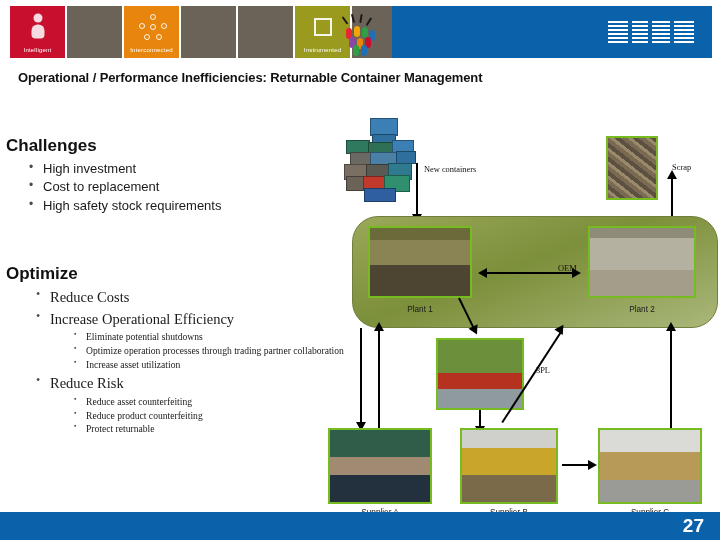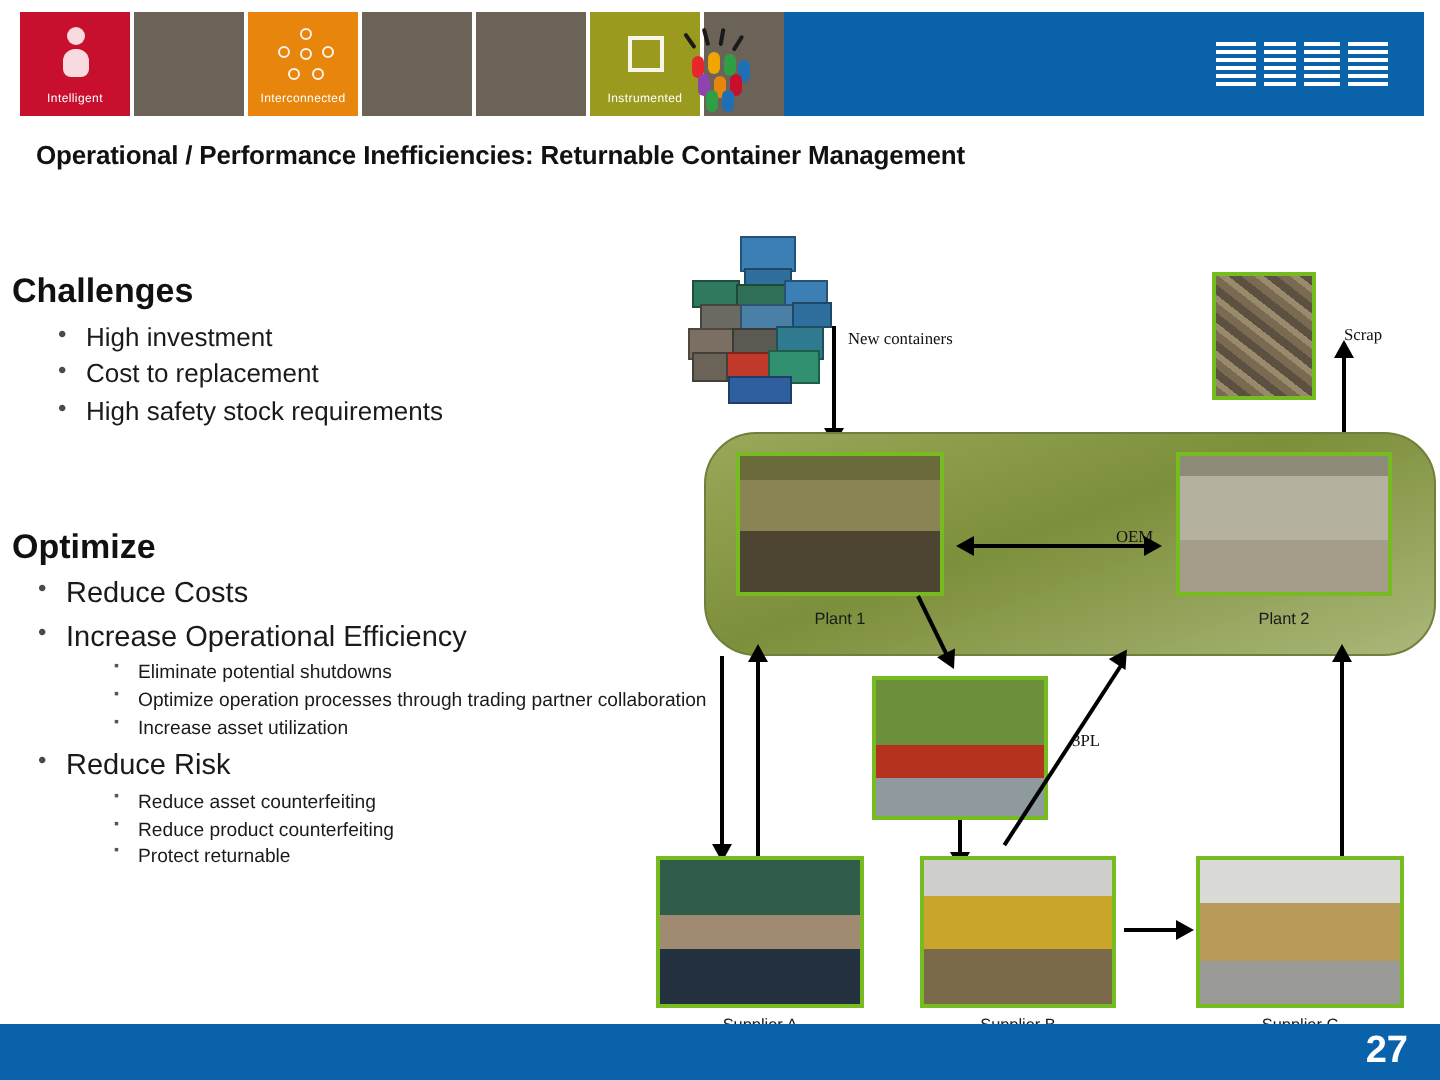--- a/index.html
+++ b/index.html
@@ -68,21 +68,21 @@
 
   ul{list-style:none;margin:0;padding:0;}
   .lvl1{position:absolute;}
   .lvl1 > li{
     position:relative;padding-left:17px;font-size:13px;color:#1a1a1a;line-height:1.42;
   }
   .lvl1 > li:before{
     content:"\2022";position:absolute;left:3px;top:-1px;font-size:12px;color:#4a4a4a;
   }
   #challenges-list{left:26px;top:160px;width:300px;}
-  #benefits-list{left:16px;top:286px;width:340px;}
+  #benefits-list{left:33px;top:286px;width:340px;font-family:Liberation Serif, serif;}
   #benefits-list > li{font-size:14.5px;margin-top:1px;}
   .lvl2{margin:1px 0 2px 22px;}
   .lvl2 > li{
     position:relative;padding-left:14px;font-size:9.6px;color:#1a1a1a;line-height:1.43;
   }
   .lvl2 > li:before{
     content:"\25AA";position:absolute;left:2px;top:-1px;font-size:7px;color:#555;
   }
 
   

